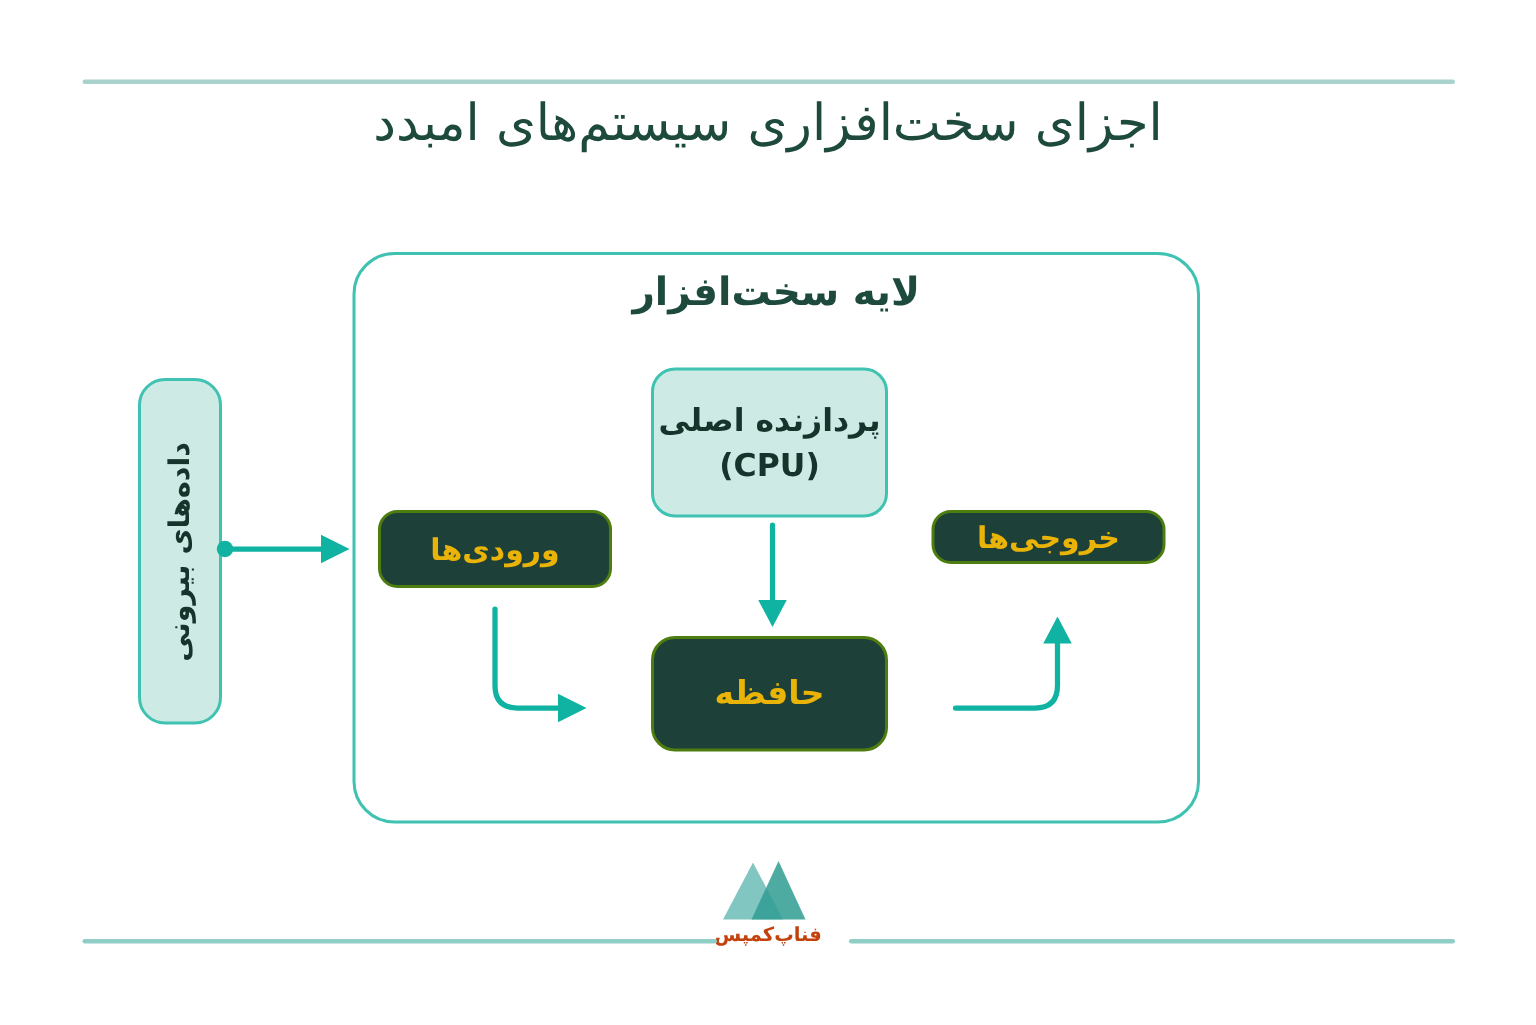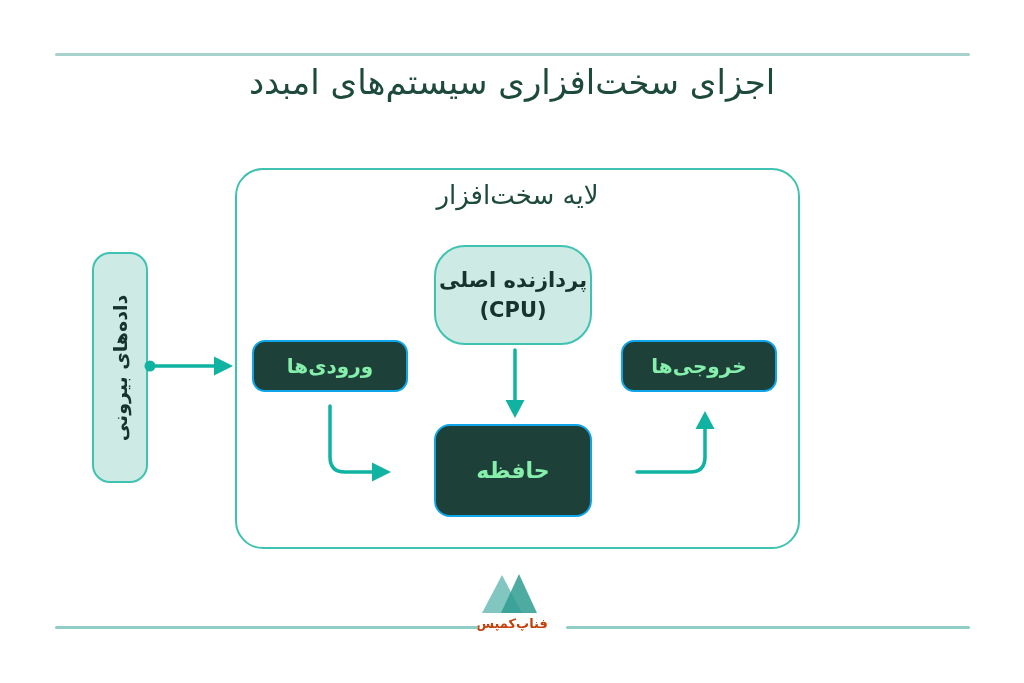--- a/index.html
+++ b/index.html
@@ -23,35 +23,35 @@
     letter-spacing: 0;
   }
 
   .hw-box {
     position: absolute; left: 235px; top: 168px; width: 565px; height: 381px;
     border: 2px solid #3fc2b1; border-radius: 28px; background: #ffffff;
   }
   .hw-label {
     position: absolute; left: 235px; top: 180px; width: 565px;
     text-align: center; direction: rtl;
-    font-size: 26px; font-weight: normal; color: #1d4a3d;
+    font-size: 26px; font-weight: bold; color: #1d4a3d;
   }
 
   .node {
     position: absolute; display: flex; align-items: center; justify-content: center;
     direction: rtl; text-align: center; font-weight: bold;
   }
   .node.mint { background: #cdebe4; border: 2px solid #3fc2b1; color: #16342c; }
-  .node.dark { background: #1d4038; border: 2px solid #0ea5e9; color: #86efac; }
+  .node.dark { background: #1d4038; border: 2px solid #4d7c0f; color: #eab308; }
 
-  .cpu    { left: 434px; top: 245px; width: 158px; height: 100px; border-radius: 31px;
+  .cpu    { left: 434px; top: 245px; width: 158px; height: 100px; border-radius: 16px;
             flex-direction: column; font-size: 21px; line-height: 1.45; }
   .inputs { left: 252px; top: 340px; width: 156px; height: 52px; border-radius: 13px; font-size: 20px; }
-  .outputs{ left: 621px; top: 340px; width: 156px; height: 52px; border-radius: 13px; font-size: 20px; }
-  .memory { left: 434px; top: 424px; width: 158px; height: 93px; border-radius: 16px; font-size: 22px; }
+  .outputs{ left: 621px; top: 340px; width: 156px; height: 36px; border-radius: 13px; font-size: 20px; }
+  .memory { left: 434px; top: 424px; width: 158px; height: 77px; border-radius: 16px; font-size: 22px; }
   .extdata{ left: 92px;  top: 252px; width: 56px;  height: 231px; border-radius: 18px; }
   .extdata .vlabel {
     transform: rotate(-90deg); white-space: nowrap;
     font-size: 19px; font-weight: bold; color: #16342c; direction: rtl;
   }
 
   .arrows { position: absolute; left: 0; top: 0; width: 1024px; height: 683px; pointer-events: none; }
 
   .logo { position: absolute; left: 472px; top: 570px; width: 80px; height: 48px; }
   .brand {

